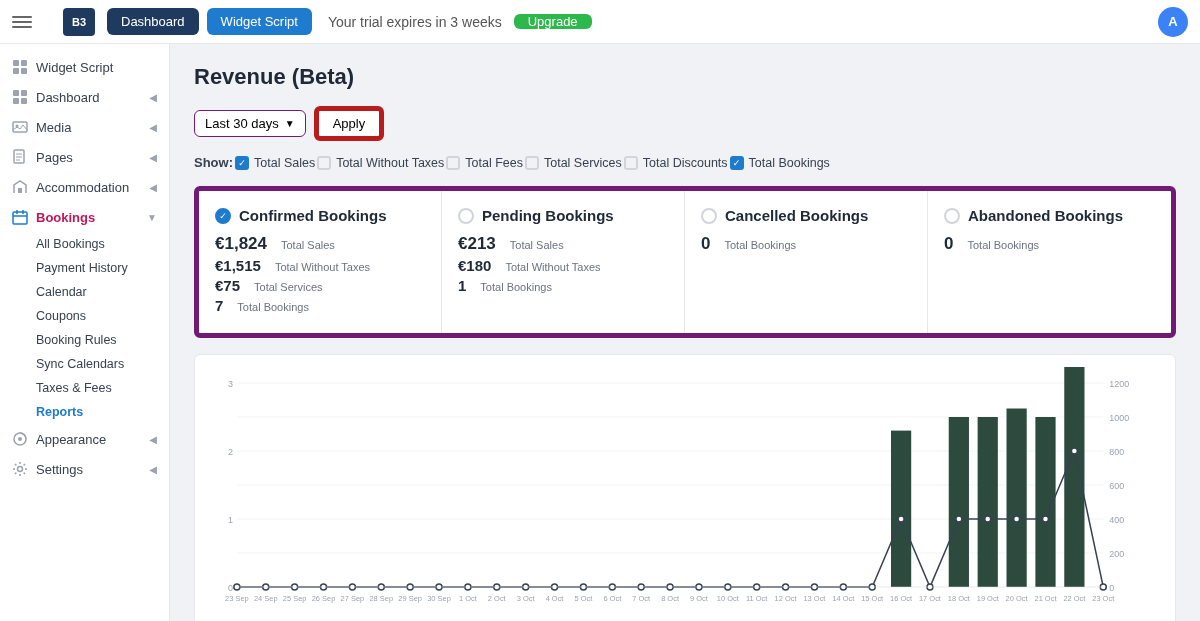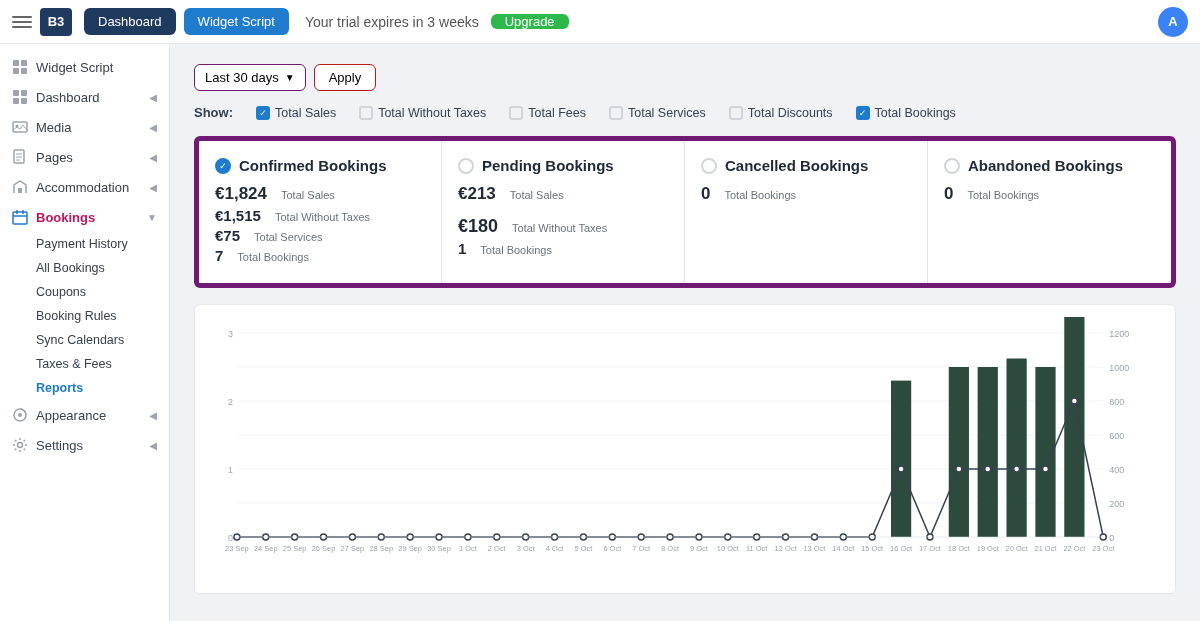--- a/index.html
+++ b/index.html
@@ -11,21 +11,21 @@
       background: #fff;
       display: flex;
       align-items: center;
       padding: 0 12px;
       gap: 8px;
       border-bottom: 1px solid #e5e7eb;
       flex-shrink: 0;
     }
     .top-nav-menu-icon { width: 20px; height: 20px; display: flex; flex-direction: column; justify-content: center; gap: 3px; cursor: pointer; }
     .top-nav-menu-icon span { display: block; height: 2px; background: #666; border-radius: 1px; }
-    .top-nav-logo { width: 32px; height: 28px; background: #1e3a5f; border-radius: 4px; display: flex; align-items: center; justify-content: center; color: #fff; font-weight: 800; font-size: 13px; margin-right: 4px; }
+    .top-nav-logo { width: 32px; height: 28px; background: #1e3a5f; border-radius: 4px; display: flex; align-items: center; justify-content: center; color: #fff; font-weight: 800; font-size: 11px; margin-right: 4px; margin-left: 23px; }
     .btn-dashboard {
       background: #1e3a5f;
       color: #fff;
       border: none;
       border-radius: 6px;
       padding: 6px 14px;
       font-size: 13px;
       cursor: pointer;
     }
     .btn-widget-script {
@@ -120,33 +120,33 @@
       border-radius: 6px;
       padding: 5px 10px;
       font-size: 13px;
       background: #fff;
       cursor: pointer;
       display: flex;
       align-items: center;
       gap: 6px;
     }
     .btn-apply {
-      border: 1px solid #b91c1c;
+      border: 5px solid #b91c1c;
       border-radius: 6px;
       padding: 5px 14px;
       font-size: 13px;
       background: #fff;
       cursor: pointer;
     }
 
     
     .show-row {
       display: flex;
       align-items: center;
-      gap: 23px;
+      gap: 2px;
       margin-bottom: 16px;
       flex-wrap: wrap;
     }
     .show-label { font-size: 13px; font-weight: 600; color: #374151; }
     .toggle-item {
       display: flex;
       align-items: center;
       gap: 5px;
       font-size: 12.5px;
       color: #374151;
@@ -281,22 +281,23 @@
 
     <div class="sidebar-item">
       <svg class="sidebar-icon" viewBox="0 0 16 16" fill="none">
         <rect x="1" y="3" width="14" height="12" rx="1" stroke="#1e7bce" stroke-width="1.5" fill="none"></rect>
         <path d="M5 1v4M11 1v4M1 7h14" stroke="#1e7bce" stroke-width="1.5"></path>
       </svg>
       <span style="color:#be185d;font-weight:600;">Bookings</span>
       <span class="sidebar-chevron">▼</span>
     </div>
 
+    <div class="sidebar-sub-item">All Bookings</div>
     <div class="sidebar-sub-item">Payment History</div>
-    <div class="sidebar-sub-item">All Bookings</div>
+    <div class="sidebar-sub-item">Calendar</div>
     <div class="sidebar-sub-item">Coupons</div>
     <div class="sidebar-sub-item">Booking Rules</div>
     <div class="sidebar-sub-item">Sync Calendars</div>
     <div class="sidebar-sub-item">Taxes &amp; Fees</div>
     <div class="sidebar-sub-item active">Reports</div>
 
     <div class="sidebar-item">
       <svg class="sidebar-icon" viewBox="0 0 16 16" fill="none">
         <circle cx="8" cy="8" r="6" stroke="#9ca3af" stroke-width="1.5" fill="none"></circle>
         <path d="M8 2c3.3 0 6 2.7 6 6" stroke="#9ca3af" stroke-width="1.5"></path>
@@ -312,20 +313,21 @@
         <path d="M8 1v2M8 13v2M1 8h2M13 8h2M3 3l1.4 1.4M11.6 11.6l1.4 1.4M3 13l1.4-1.4M11.6 4.4l1.4-1.4" stroke="#9ca3af" stroke-width="1.5"></path>
       </svg>
       <span>Settings</span>
       <span class="sidebar-chevron">◀</span>
     </div>
 
   </div>
 
   <div class="main">
 
+    <div class="page-title">Revenue (Beta)</div>
 
     <div class="filter-bar">
       <div class="date-select">
         <span>Last 30 days</span>
         <span style="font-size:10px;">▼</span>
       </div>
       <button class="btn-apply">Apply</button>
     </div>
 
     <div class="show-row">
@@ -385,21 +387,21 @@
       <div class="booking-card">
         <div class="booking-card-header">
           <div class="booking-card-check"></div>
           <span class="booking-card-title">Pending Bookings</span>
         </div>
         <div class="booking-stat">
           <span class="booking-stat-value">€213</span>
           <span class="booking-stat-label">Total Sales</span>
         </div>
         <div class="booking-stat">
-          <span class="booking-stat-value" style="font-size:18px;margin-top:9px;">€180</span>
+          <span class="booking-stat-value" style="font-size:15px;">€180</span>
           <span class="booking-stat-label">Total Without Taxes</span>
         </div>
         <div class="booking-stat">
           <span class="booking-stat-value" style="font-size:15px;">1</span>
           <span class="booking-stat-label">Total Bookings</span>
         </div>
       </div>
 
       <div class="booking-card">
         <div class="booking-card-header">

